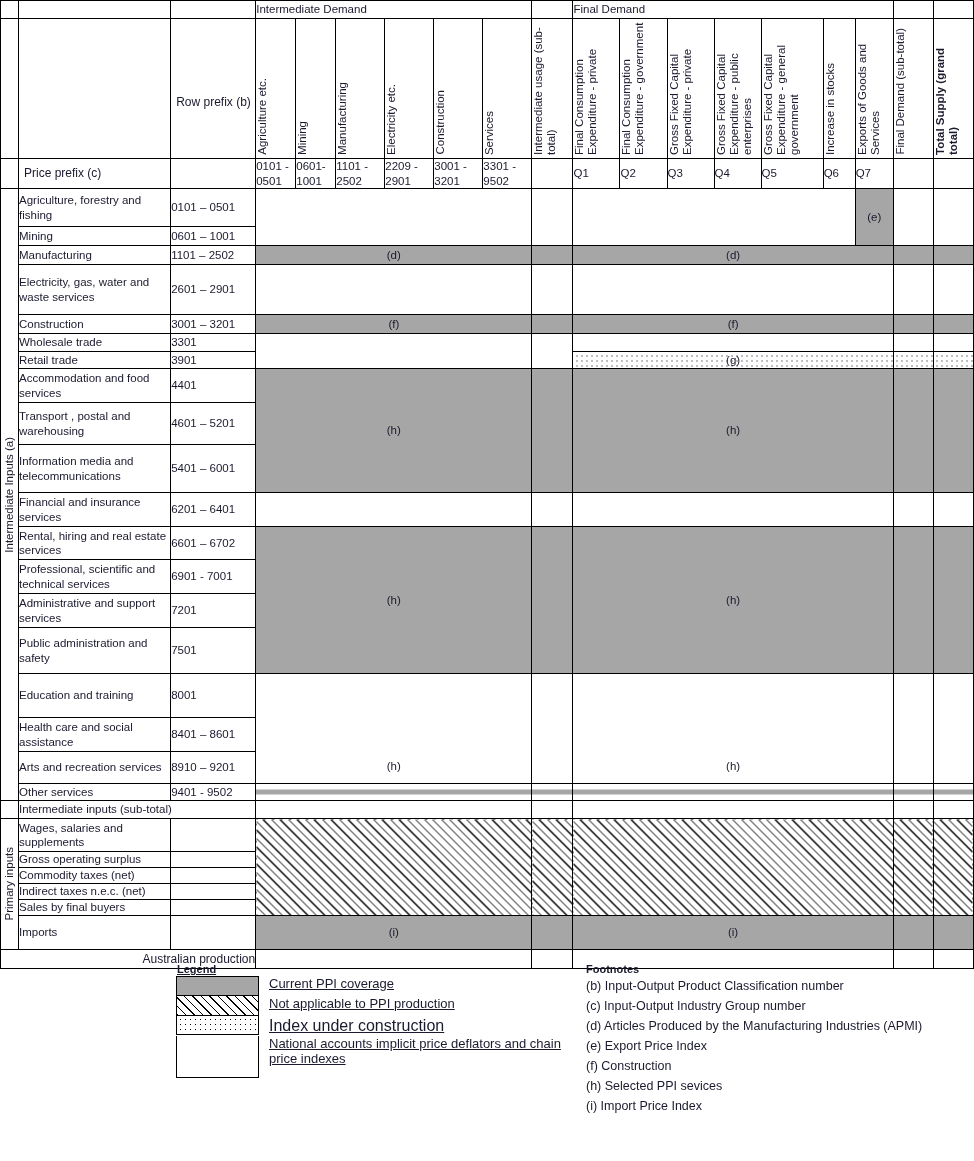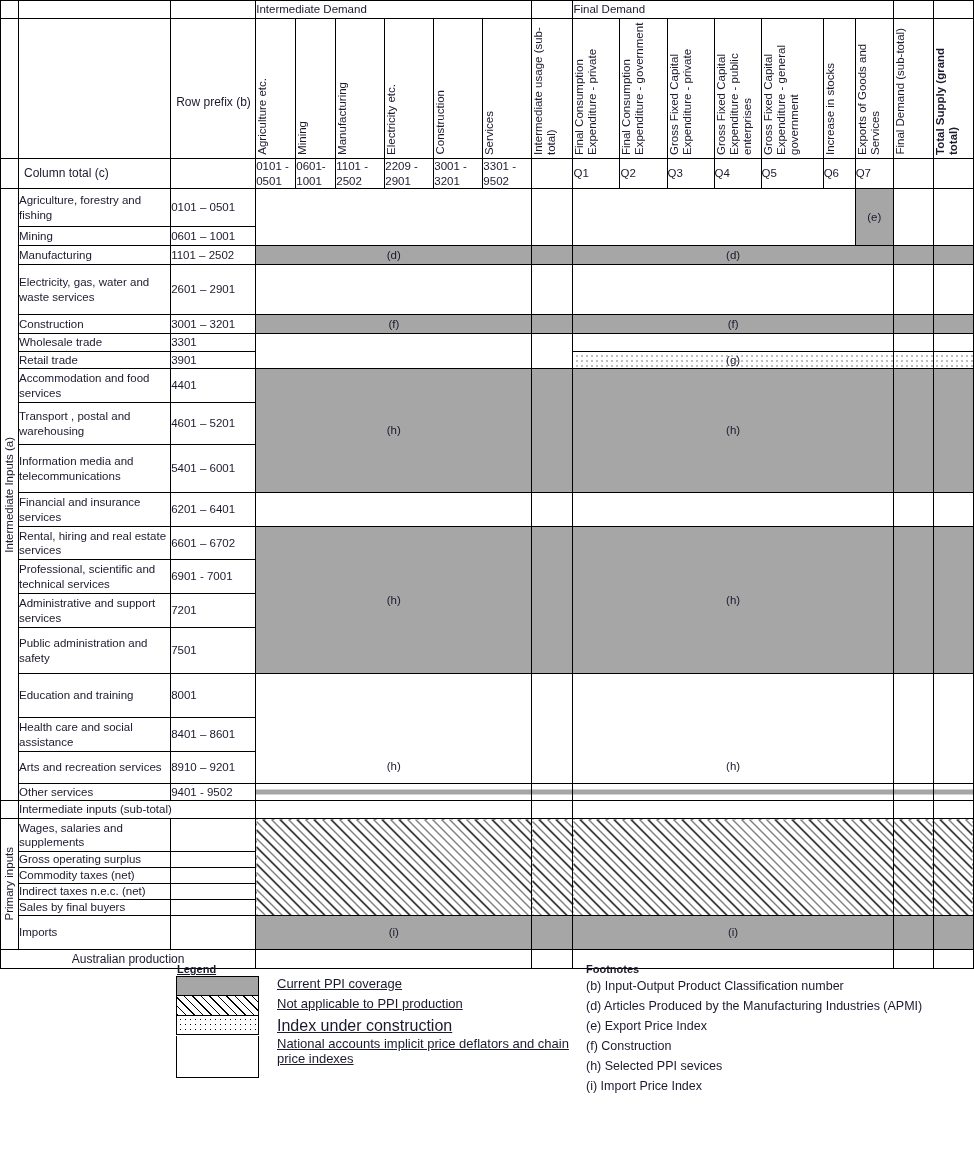--- a/index.html
+++ b/index.html
@@ -16,21 +16,21 @@
   table.grid td, table.grid th{
     border:1px solid #000;
     padding:0;
     font-weight:400;
     font-size:11.5px;
     line-height:1.22;
     vertical-align:middle;
     overflow:hidden;
   }
   .b{font-weight:700;}
-  .ctr{text-align:center;}
+  .ctr{text-align:right;}
 
   
   .fill-gray{background:#a6a6a6;}
   .fill-white{background:#ffffff;}
   .fill-dots{
     background-color:#ffffff;
     background-image:radial-gradient(#000 0.7px, transparent 0.8px);
     background-size:5px 5px;
     background-position:1px 1px;
   }
@@ -83,21 +83,21 @@
     position:absolute;left:0;top:963px;width:974px;
     font-size:12px;
   }
   .legend-box{position:absolute;left:176px;top:0;width:400px;text-decoration:underline;}
   .legend-title{font-weight:700;font-size:11px;margin-bottom:1px;padding-left:1px;}
   .legend-rows{position:relative;}
   .legend-row{display:flex;align-items:flex-start;}
   .sw{
     width:83px;flex:0 0 83px;border:1px solid #000;box-sizing:border-box;
   }
-  .sw-txt{padding-left:18px;font-size:13px;line-height:1.22;}
+  .sw-txt{padding-left:10px;font-size:13px;line-height:1.22;}
   .sw-txt.small{font-size:16px;text-align:center;}
 
   .foot-box{position:absolute;left:586px;top:0;width:388px;}
   .foot-title{font-weight:700;font-size:11px;margin-bottom:1px;}
   .foot-item{font-size:12.5px;line-height:1.6;white-space:nowrap;}
 </style>
 </head>
 <body>
 
 <div class="sheet">
@@ -222,21 +222,21 @@
         </td>
         <td class="vcell">
           <div class="vinner">
               <span class="vert b">Total Supply (grand total)</span>
             </div>
         </td>
       </tr>
 
       <tr style="height:30px">
         <td></td>
-        <td class="b" style="font-size:12px;padding-left:5px">Column total (c)</td>
+        <td class="b" style="font-size:12px;padding-left:5px">Price prefix (c)</td>
         <td></td>
         <td class="codecell">0101 - 0501</td>
         <td class="codecell">0601- 1001</td>
         <td class="codecell">1101 - 2502</td>
         <td class="codecell">2209 - 2901</td>
         <td class="codecell">3001 - 3201</td>
         <td class="codecell">3301 - 9502</td>
         <td></td>
         <td class="qcell">Q1</td>
         <td class="qcell">Q2</td>
@@ -500,20 +500,21 @@
         <div class="legend-row">
           <div class="sw fill-white" style="height:42px;border-top:none"></div>
           <div class="sw-txt" style="max-width:300px">National accounts implicit price deflators and chain price indexes</div>
         </div>
       </div>
     </div>
 
     <div class="foot-box">
       <div class="foot-title">Footnotes</div>
       <div class="foot-item">(b) Input-Output Product Classification number</div>
+      <div class="foot-item">(c) Input-Output Industry Group number</div>
       <div class="foot-item">(d) Articles Produced by the Manufacturing Industries (APMI)</div>
       <div class="foot-item">(e) Export Price Index</div>
       <div class="foot-item">(f) Construction</div>
       <div class="foot-item">(h) Selected PPI sevices</div>
       <div class="foot-item">(i) Import Price Index</div>
     </div>
 
   </div>
 
 </div>

